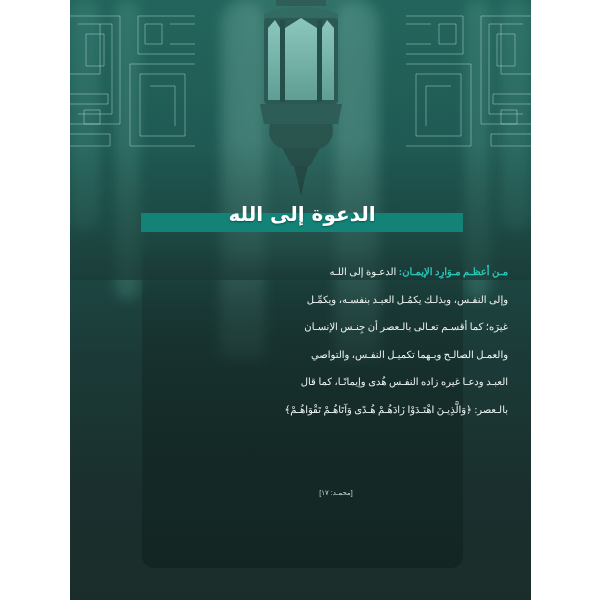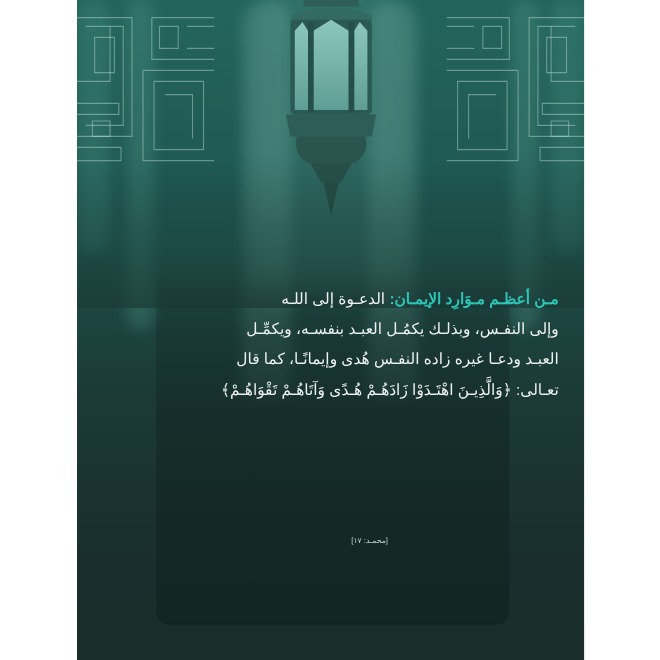--- a/index.html
+++ b/index.html
@@ -105,22 +105,22 @@
     }
     .body-text {
       position: absolute;
       left: 88px;
       top: 258px;
       width: 350px;
       direction: rtl;
       text-align: justify;
       text-align-last: right;
       color: #eef3f2;
-      font-family: Liberation Sans, sans-serif;
-      font-size: 14px;
+      font-family: Liberation Serif, serif;
+      font-size: 10px;
       line-height: 27.5px;
     }
     .body-text .line {
       display: block;
       white-space: nowrap;
       text-align: right;
     }
     .highlight {
       color: #2cc5b5;
       font-weight: bold;
@@ -200,22 +200,28 @@
     <path d="M12 124 H74 Q78 140 64 148 H22 Q8 140 12 124 Z" fill="#2a544e"></path>
     <path d="M24 148 H62 L52 166 H34 Z" fill="#284f49"></path>
     <path d="M36 166 H50 L46 182 H40 Z" fill="#264a45"></path>
     <path d="M40 182 H46 L43 196 Z" fill="#23453f"></path>
   </svg>
 
   <div class="shade"></div>
 
   <div class="panel"></div>
 
+  <div class="title-wrap">
+    <div class="title-bar"></div>
+    <div class="title-text">الدعوة إلى الله</div>
+  </div>
 
   <div class="body-text">
     <span class="line"><span class="highlight">مـن أعظـم مـوَارِد الإيمـان:</span> <span>الدعـوة إلى اللـه</span></span>
     <span class="line">وإلى النفـس، وبذلـك يكمُـل العبـد بنفسـه، ويكمِّـل</span>
+    <span class="line">غيرَه؛ كما أقسـم تعـالى بالـعصر أن جِنـس الإنسـان</span>
+    <span class="line">والعمـل الصالـح وبـهما تكميـل النفـس، والتواصي</span>
     <span class="line">العبـد ودعـا غيره زاده النفـس هُدى وإيمانًـا، كما قال</span>
-    <span class="line">تعـالى: ﴿وَالَّذِيـنَ اهْتَـدَوْا زَادَهُـمْ هُـدًى وَآتَاهُـمْ تَقْوَاهُـمْ﴾</span>
+    <span class="line">بالـعصر: ﴿وَالَّذِيـنَ اهْتَـدَوْا زَادَهُـمْ هُـدًى وَآتَاهُـمْ تَقْوَاهُـمْ﴾</span>
   </div>
 
   <div class="citation">[محمـد: ١٧]</div>
 </div>
 
 </body></html>

